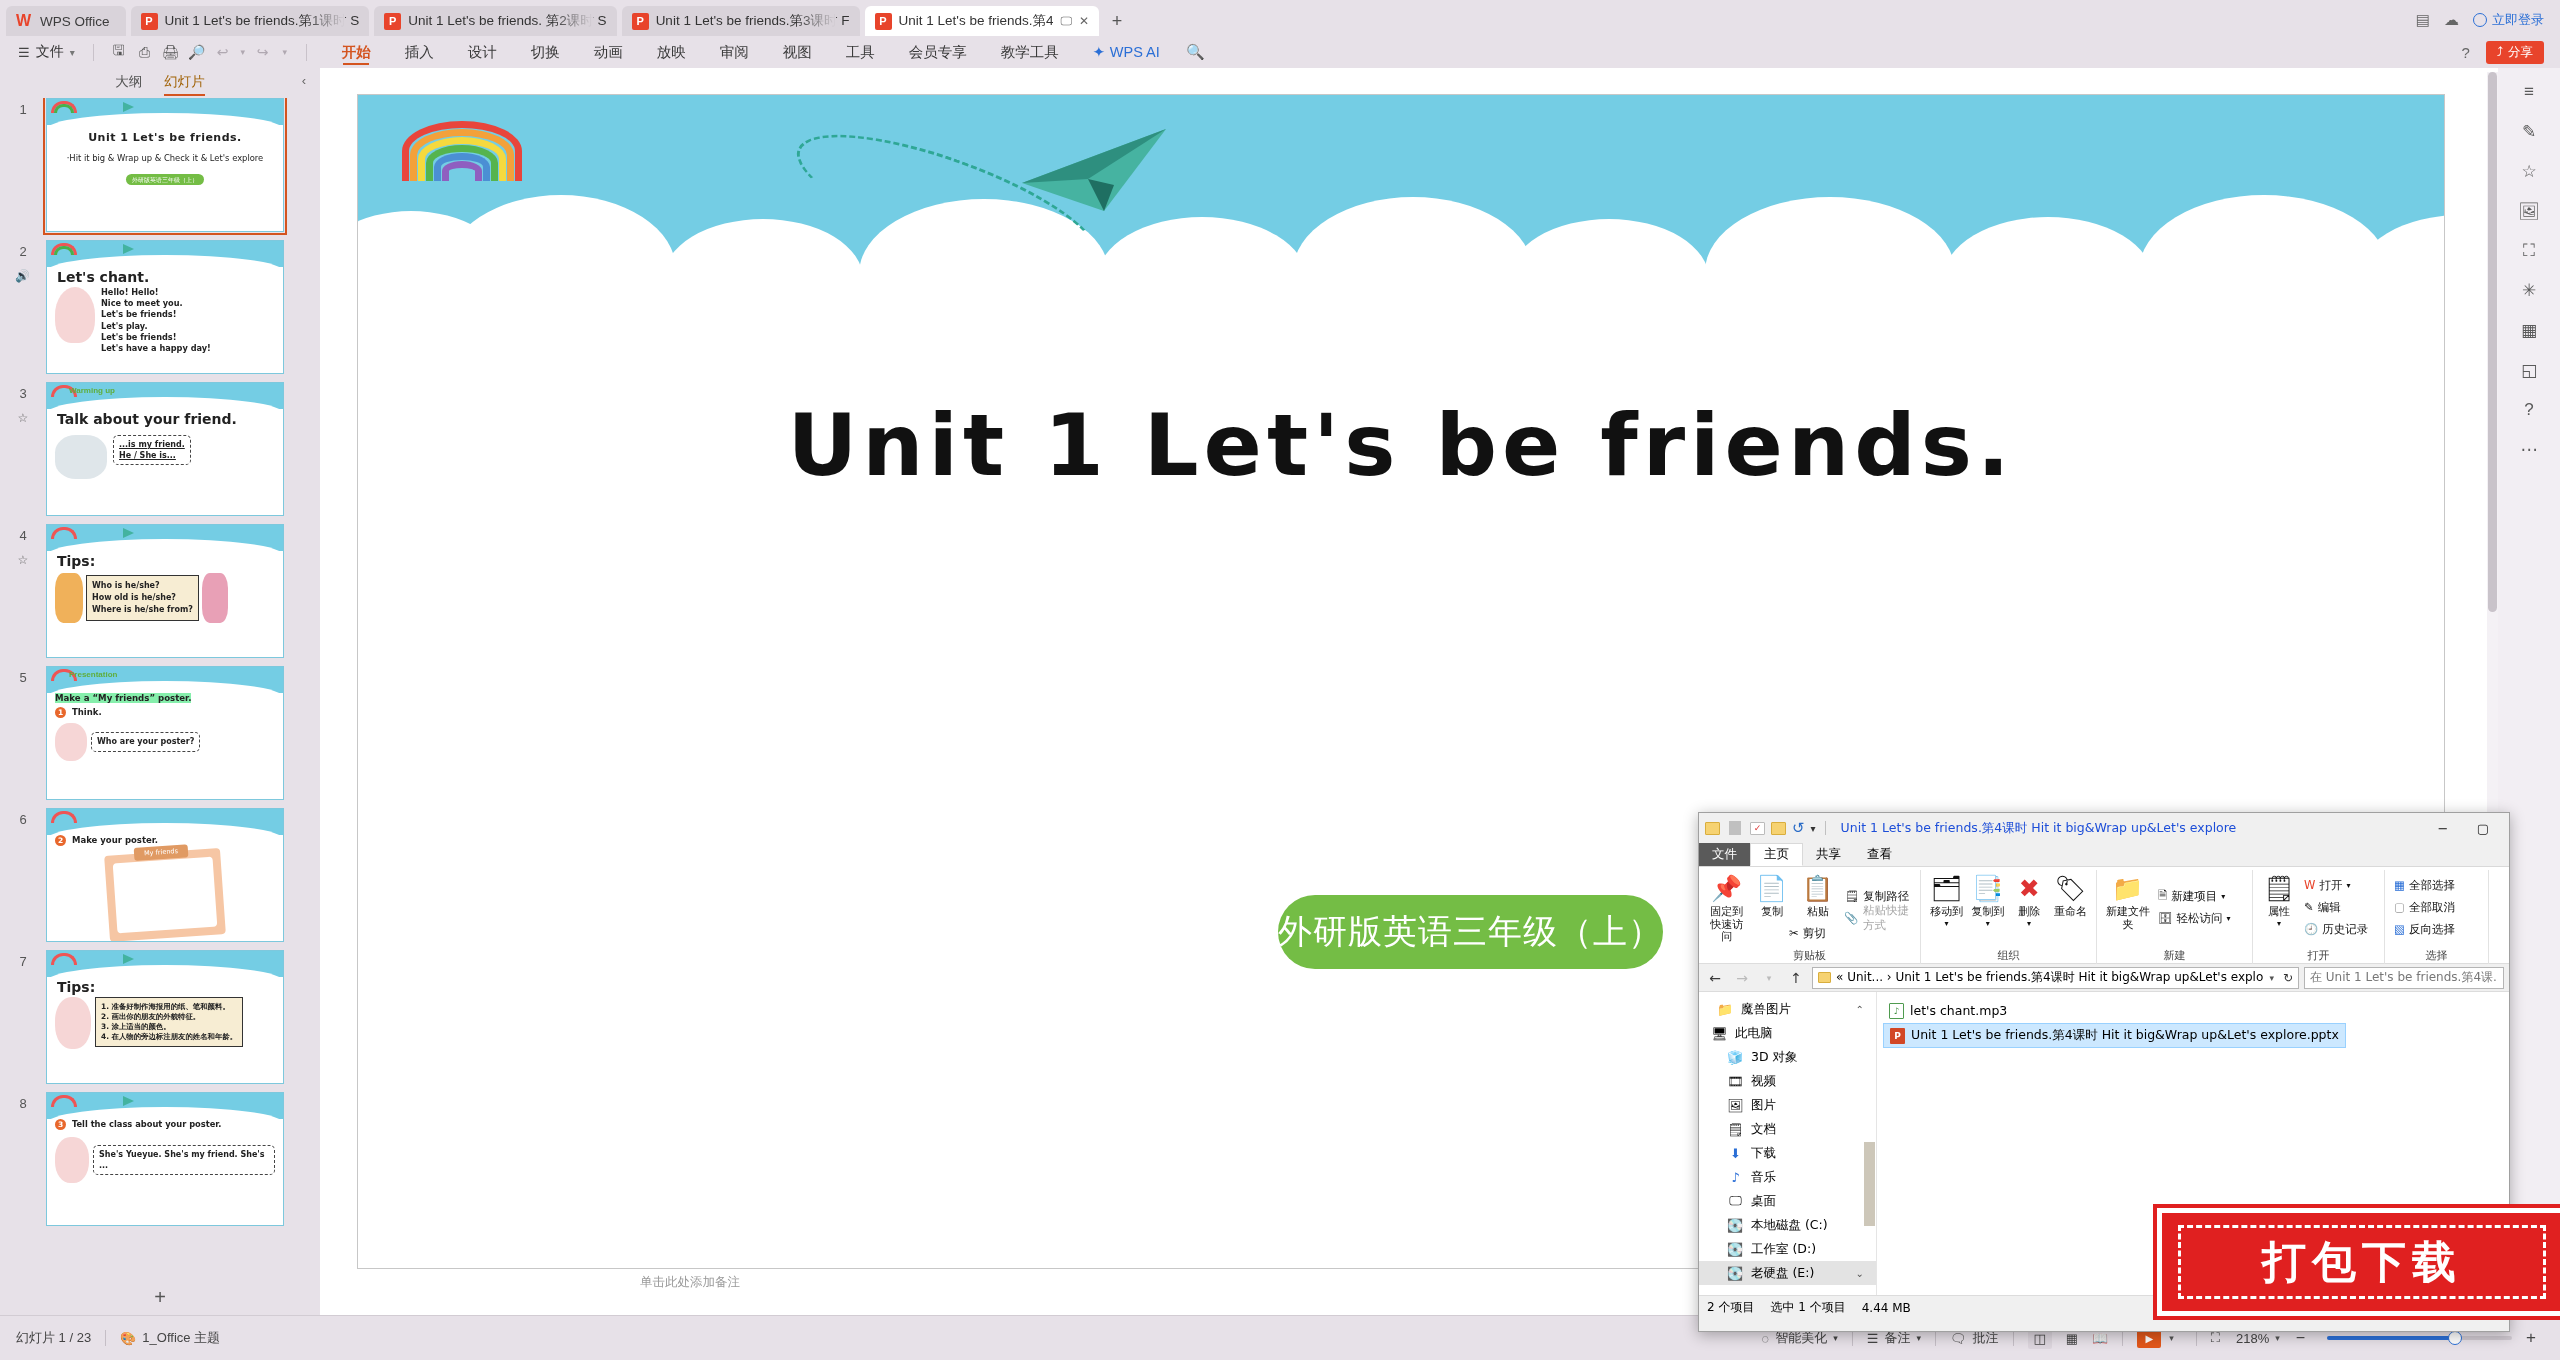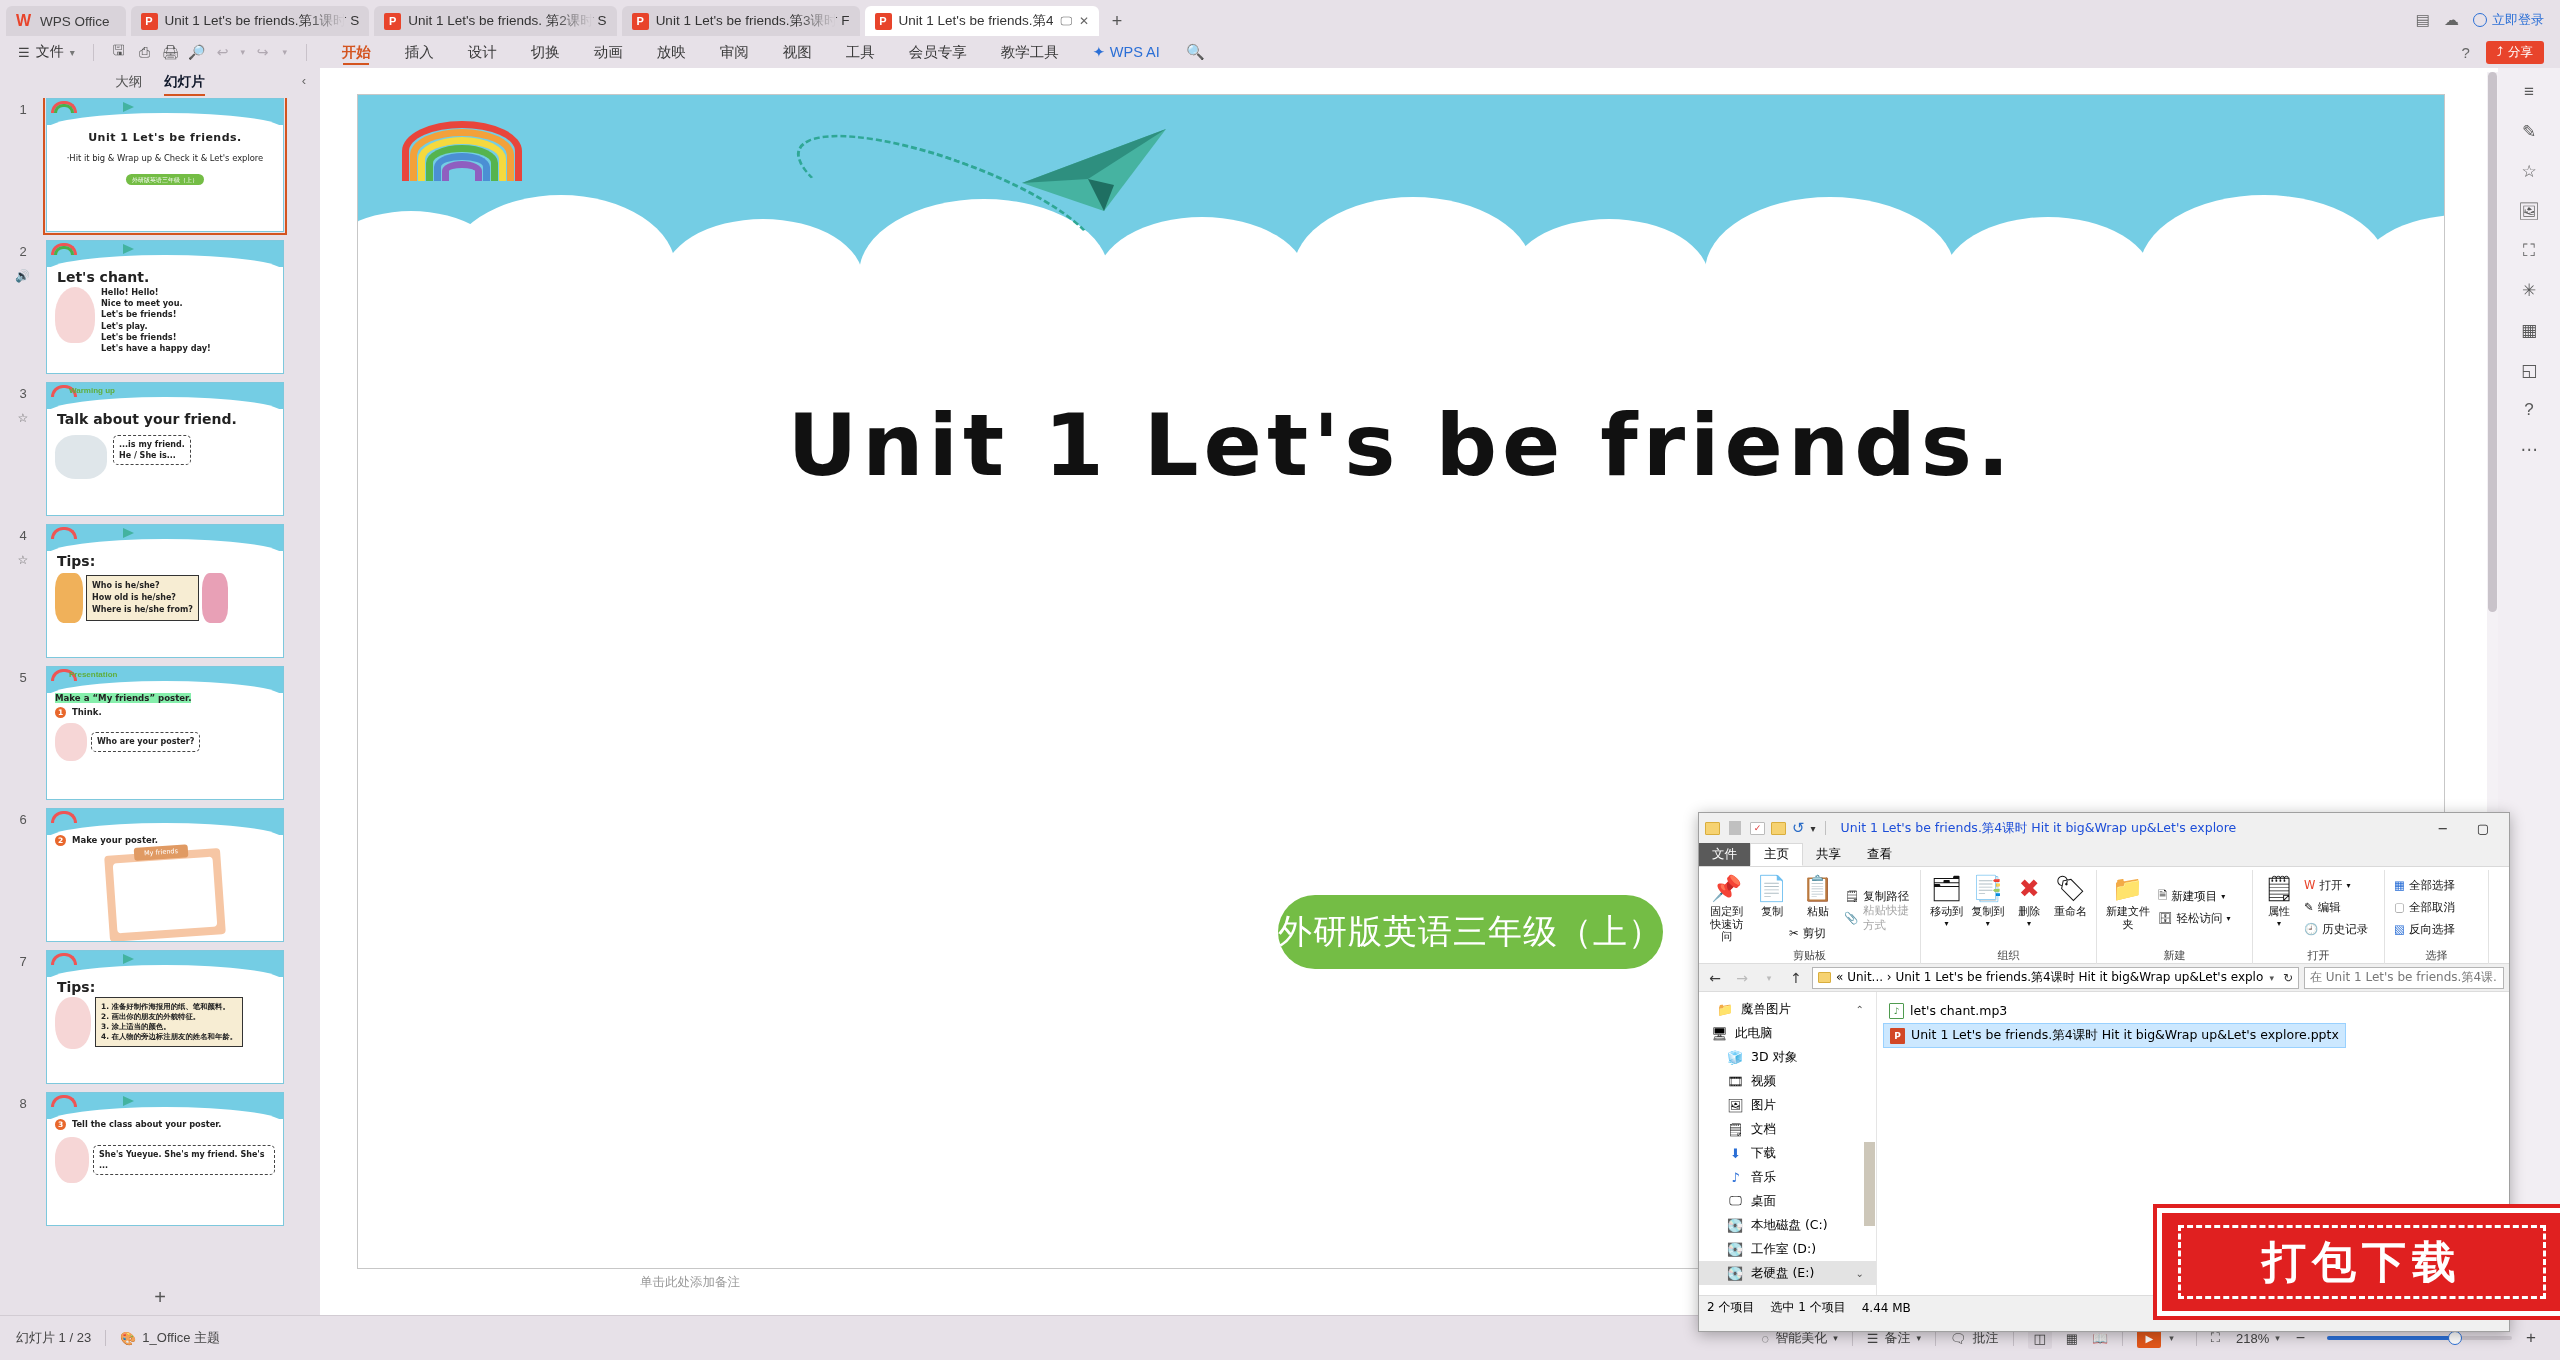--- a/index.html
+++ b/index.html
@@ -58,21 +58,21 @@
   .ribbon-right{ margin-left:auto; display:flex;align-items:center;gap:16px;padding-right:16px;}
   .share-btn{ display:flex;align-items:center;gap:5px;background:#e8442b;color:#fff;
     border-radius:3px;padding:3px 11px;font-size:12.5px;}
 
   
   .leftpanel{ position:absolute; left:0; top:68px; width:320px; height:1247px;
      background:#e7e1e8; }
   .lp-head{ height:28px; display:flex; align-items:center; justify-content:center;
      gap:22px; position:relative; }
   .lp-head .tb{ font-size:13.5px; color:#555; position:relative;}
-  .lp-head .tb.on{ color:#0f172a;font-weight:bold; }
+  .lp-head .tb.on{ color:#a16207; }
   .lp-head .tb.on:after{ content:""; position:absolute; left:0; right:0; bottom:-5px;
      height:2px; background:#d4541f;}
   .lp-collapse{ position:absolute; right:14px; top:5px; font-size:13px; color:#666;}
   .thumbs{ position:absolute; top:30px; left:0; width:320px; height:1210px; overflow:hidden;}
   .thumbrow{ position:relative; display:flex; margin-bottom:8px; padding-left:0; }
   .thnum{ width:46px; text-align:center; font-size:13px; color:#555; padding-top:4px;
      display:flex; flex-direction:column; align-items:center; gap:10px;}
   .thnum .sic{ font-size:12px;color:#666;}
   .thumb{ width:238px; height:134px; background:#fff; border:1.5px solid #7dc8dd;
      position:relative; overflow:hidden; }
@@ -388,21 +388,21 @@
         </div>
         <div class="thumb">
           <div class="th-sky"></div>
           <div class="th-cloud"></div>
           <div class="th-rain"></div>
           <div class="th-hdr">Warming up</div>
           <div class="th-body">
             <div class="th-label">Talk about your friend.</div>
             <div style="display:flex;gap:6px;margin-top:8px;align-items:flex-start;">
               <div style="width:52px;height:44px;background:#dfe6ea;border-radius:40%;"></div>
-              <div class="th-bub" style="white-space:pre-line;">...is my friend.
+              <div class="th-bub" style="white-space:pre-line;text-decoration:underline;">...is my friend.
 He / She is...</div>
             </div>
           </div>
         </div>
       </div>
 
       <div class="thumbrow">
         <div class="thnum">
           <span>4</span>
           <span class="sic">☆</span>

